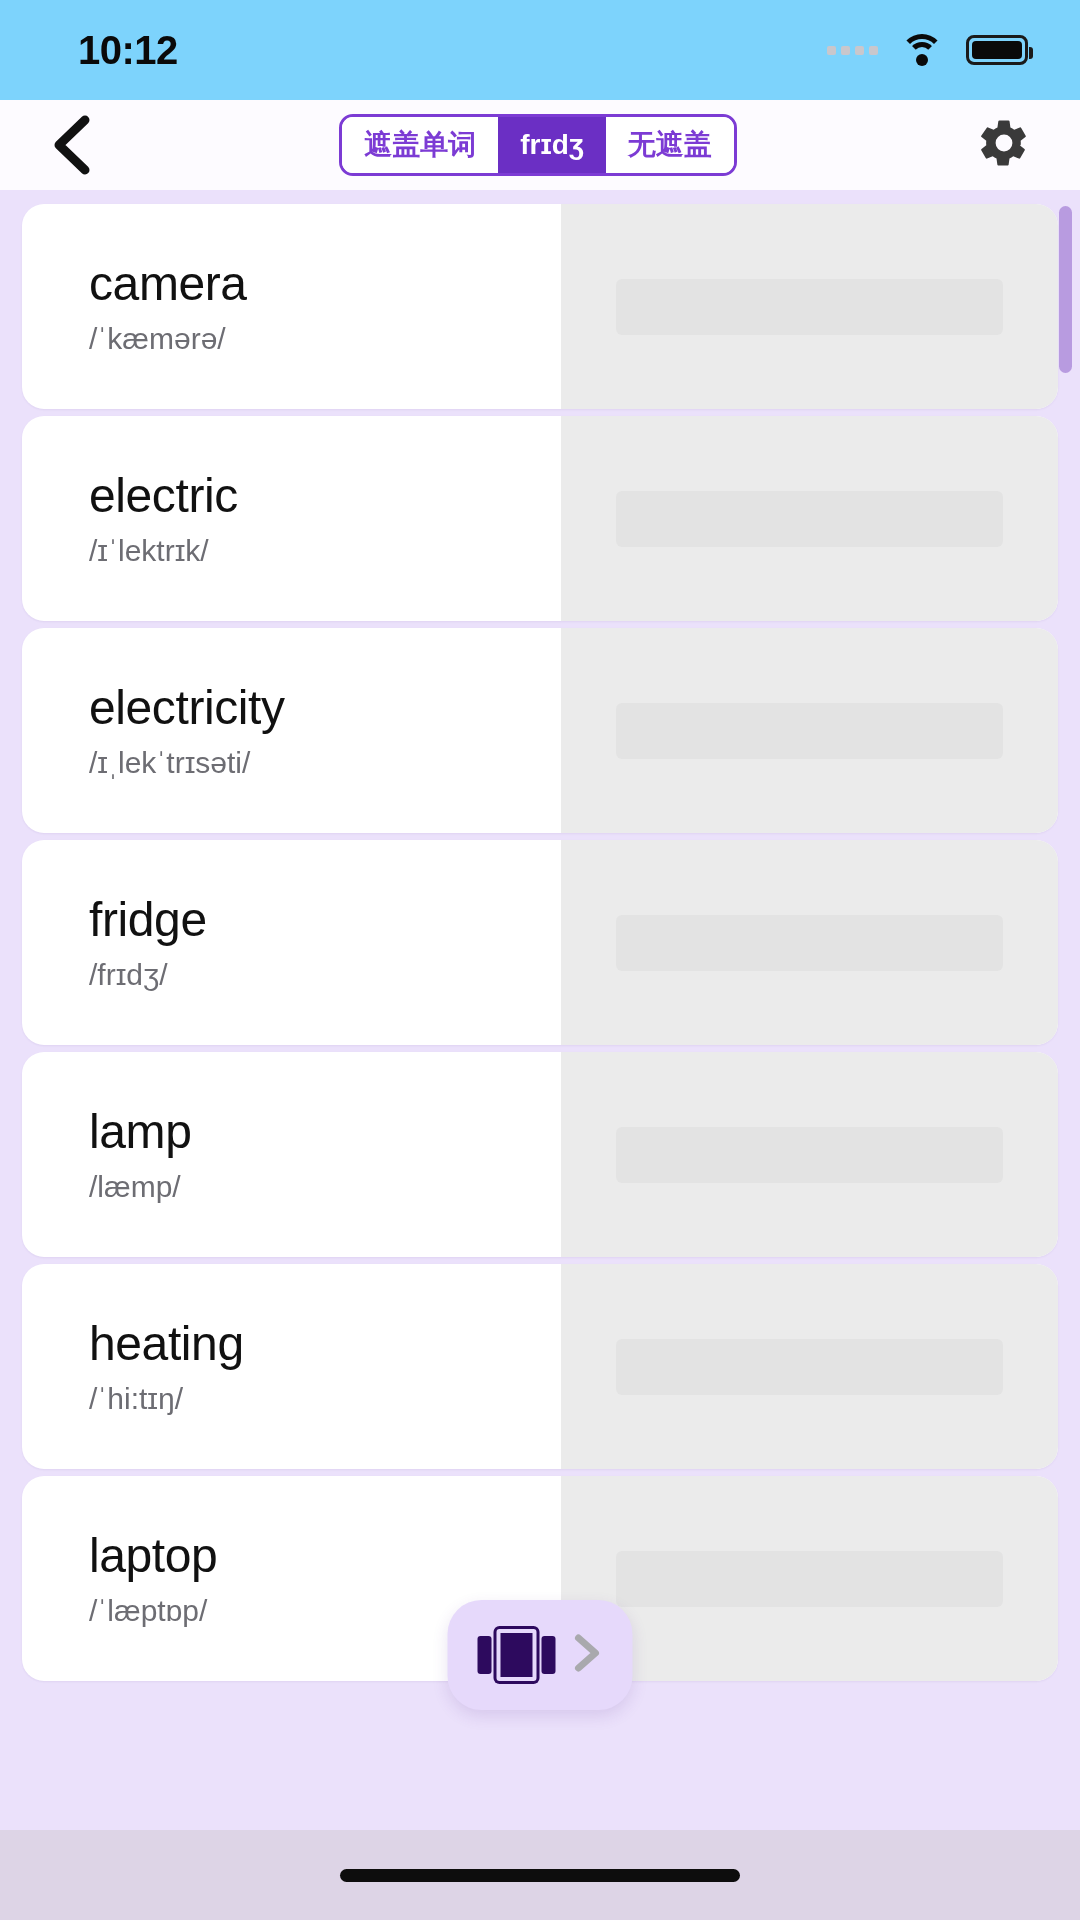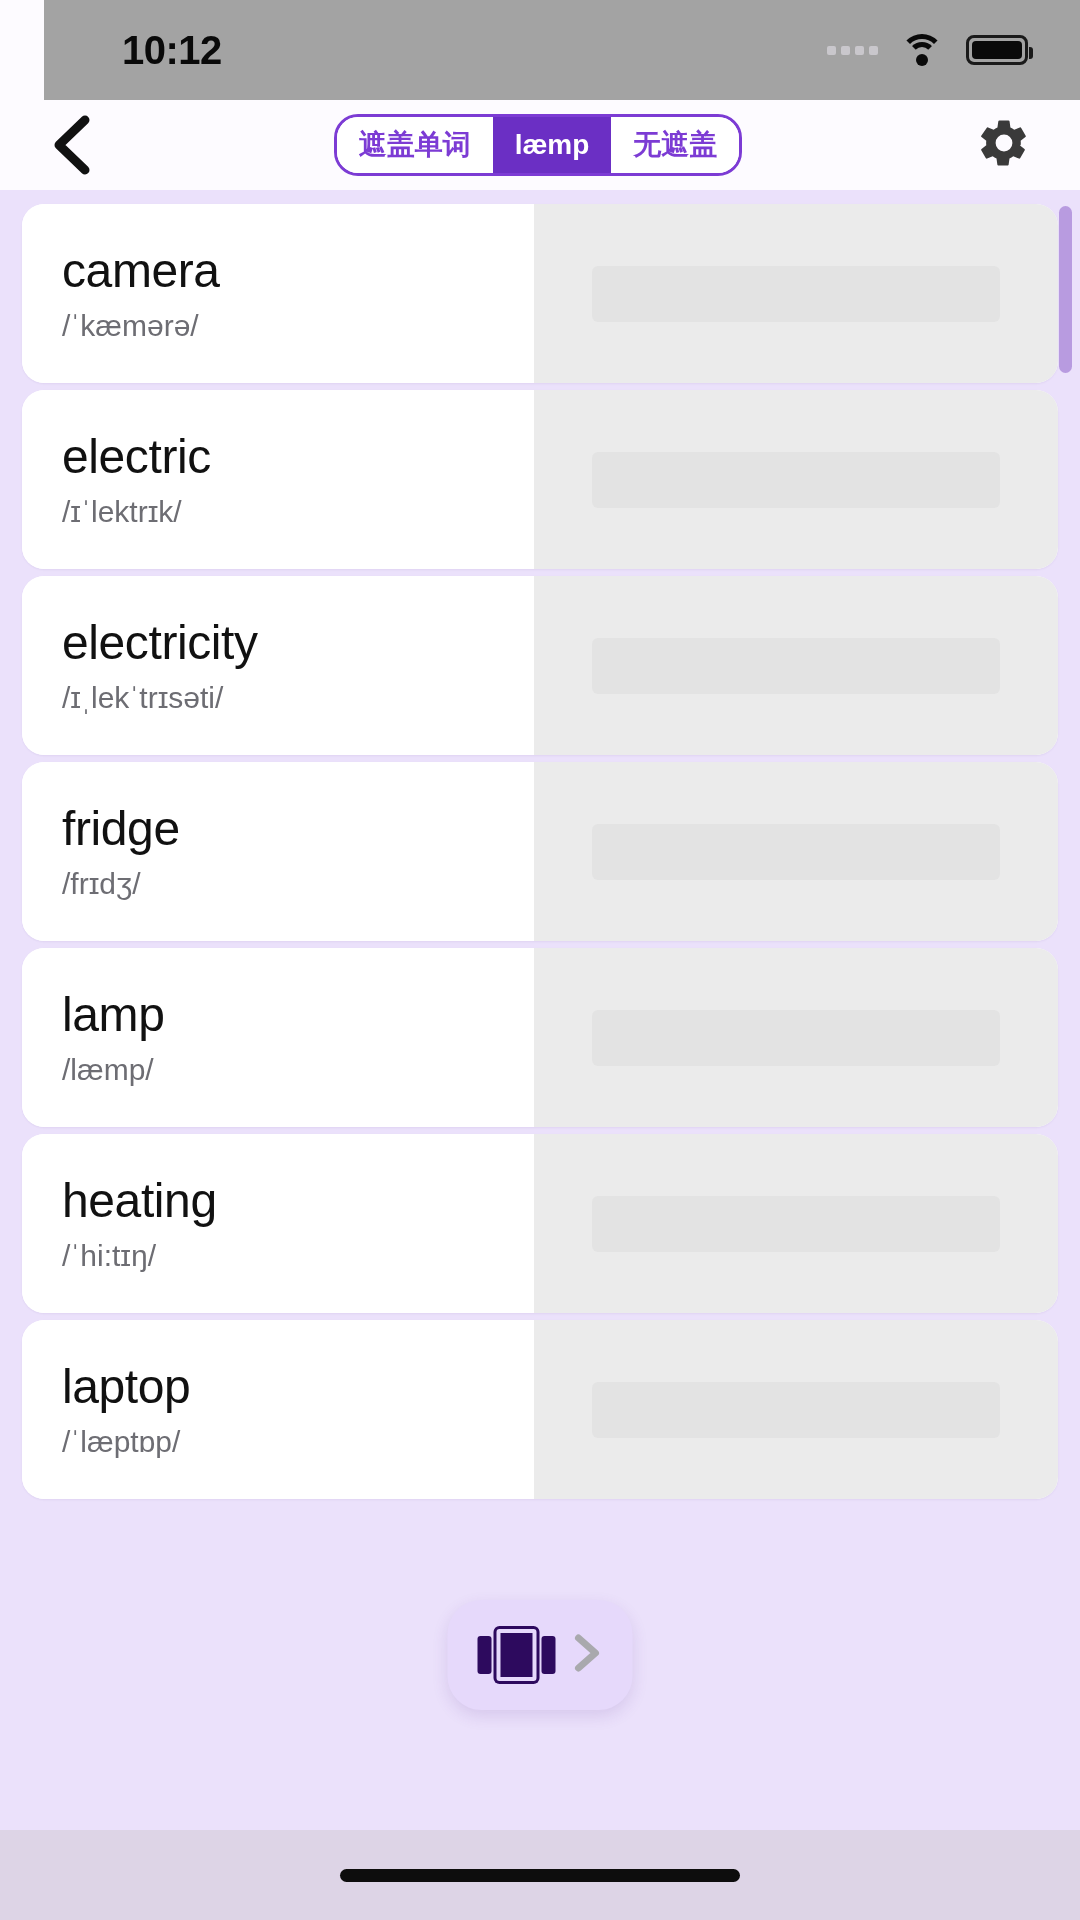--- a/index.html
+++ b/index.html
@@ -16,22 +16,21 @@
     background:#fdfbff;
     display:flex; flex-direction:column;
   }
 
   
   .statusbar {
     height:100px;
     flex:0 0 100px;
     display:flex; align-items:center; justify-content:space-between;
     padding:0 52px 0 78px;
-    background:#a3a3a3;
-    margin-left:44px;
+    background:#7dd3fc;
   }
   .status-time {
     font-size:40px; font-weight:700; color:#0a0a0a;
     letter-spacing:-0.5px;
   }
   .status-right { display:flex; align-items:center; gap:22px; }
 
   .sig-dots { display:flex; align-items:flex-end; gap:5px; }
   .sig-dots i { width:9px; height:9px; background:#c9c7cc; border-radius:2px; display:block; }
 
@@ -66,21 +65,21 @@
     padding:0 40px 0 38px;
     background:#fdfbff;
   }
   .back-btn {
     width:70px; height:70px; display:flex; align-items:center; justify-content:center;
   }
   .back-btn svg { display:block; }
 
   .segmented {
     display:flex; align-items:stretch;
-    border:3px solid #7c3bd4; border-radius:24px; overflow:hidden;
+    border:3px solid #7c3bd4; border-radius:14px; overflow:hidden;
     height:62px;
   }
   .seg {
     display:flex; align-items:center; justify-content:center;
     padding:0 22px;
     font-size:28px; font-weight:700; color:#7c3bd4;
     background:#ffffff; white-space:nowrap;
   }
   .seg.active { background:#6b2fc4; color:#ffffff; }
 
@@ -109,25 +108,26 @@
     position:relative;
     overflow:hidden;
     padding-top:14px;
   }
   .list {
     display:flex; flex-direction:column; gap:7px;
     padding:0 22px 0 22px;
   }
   .card {
     display:flex;
-    height:179px;
+    height:205px;
     border-radius:22px;
     overflow:hidden;
     background:#ffffff;
     box-shadow:0 1px 2px rgba(90,60,140,0.08);
+    padding-left:27px;
   }
   .card-left {
     flex:0 0 512px;
     background:#ffffff;
     display:flex; flex-direction:column; justify-content:center;
     padding-left:40px; gap:14px;
   }
   .word {
     font-size:48px; color:#111111; font-weight:400; line-height:1.05;
     letter-spacing:-0.4px;
@@ -215,21 +215,21 @@
     <div class="back-btn">
       <span>
         <svg width="44" height="62" viewBox="0 0 44 62">
           <polyline points="34,6 8,31 34,56" fill="none" stroke="#111" stroke-width="9" stroke-linecap="round" stroke-linejoin="round"></polyline>
         </svg>
       </span>
     </div>
 
     <div class="segmented">
       <div class="seg">遮盖单词</div>
-      <div class="seg active">læmp</div>
+      <div class="seg active">frɪdʒ</div>
       <div class="seg">无遮盖</div>
     </div>
 
     <div class="gear-btn">
       <span>
         <svg width="56" height="56" viewBox="0 0 24 24" fill="#3a3a3a">
           <path d="M19.14 12.94a7.07 7.07 0 0 0 .06-.94 7.07 7.07 0 0 0-.06-.94l2.03-1.58a.5.5 0 0 0 .12-.62l-1.92-3.32a.5.5 0 0 0-.6-.22l-2.39.96a7.1 7.1 0 0 0-1.63-.94l-.36-2.54a.5.5 0 0 0-.5-.42h-3.84a.5.5 0 0 0-.5.42l-.36 2.54c-.59.24-1.13.56-1.63.94l-2.39-.96a.5.5 0 0 0-.6.22L2.25 8.86a.5.5 0 0 0 .12.62l2.03 1.58c-.04.31-.06.63-.06.94s.02.63.06.94l-2.03 1.58a.5.5 0 0 0-.12.62l1.92 3.32c.13.22.39.3.6.22l2.39-.96c.5.38 1.04.7 1.63.94l.36 2.54c.04.24.25.42.5.42h3.84c.25 0 .46-.18.5-.42l.36-2.54c.59-.24 1.13-.56 1.63-.94l2.39.96c.22.08.47 0 .6-.22l1.92-3.32a.5.5 0 0 0-.12-.62l-2.03-1.58zM12 15.6A3.6 3.6 0 1 1 12 8.4a3.6 3.6 0 0 1 0 7.2z"></path>
         </svg>
       </span>
     </div>

